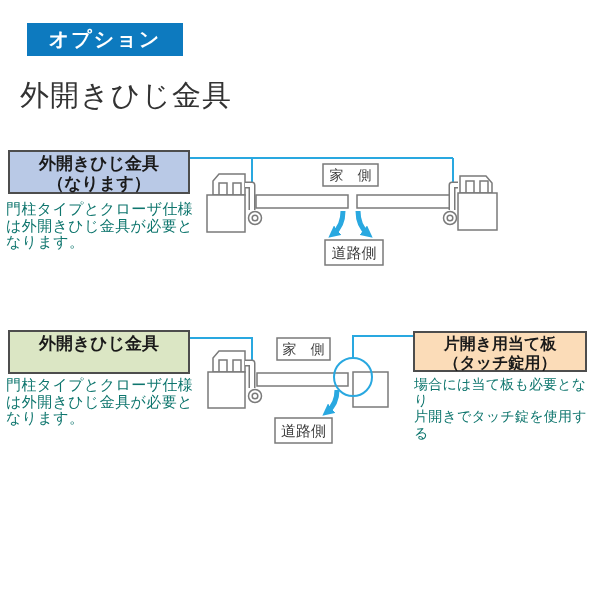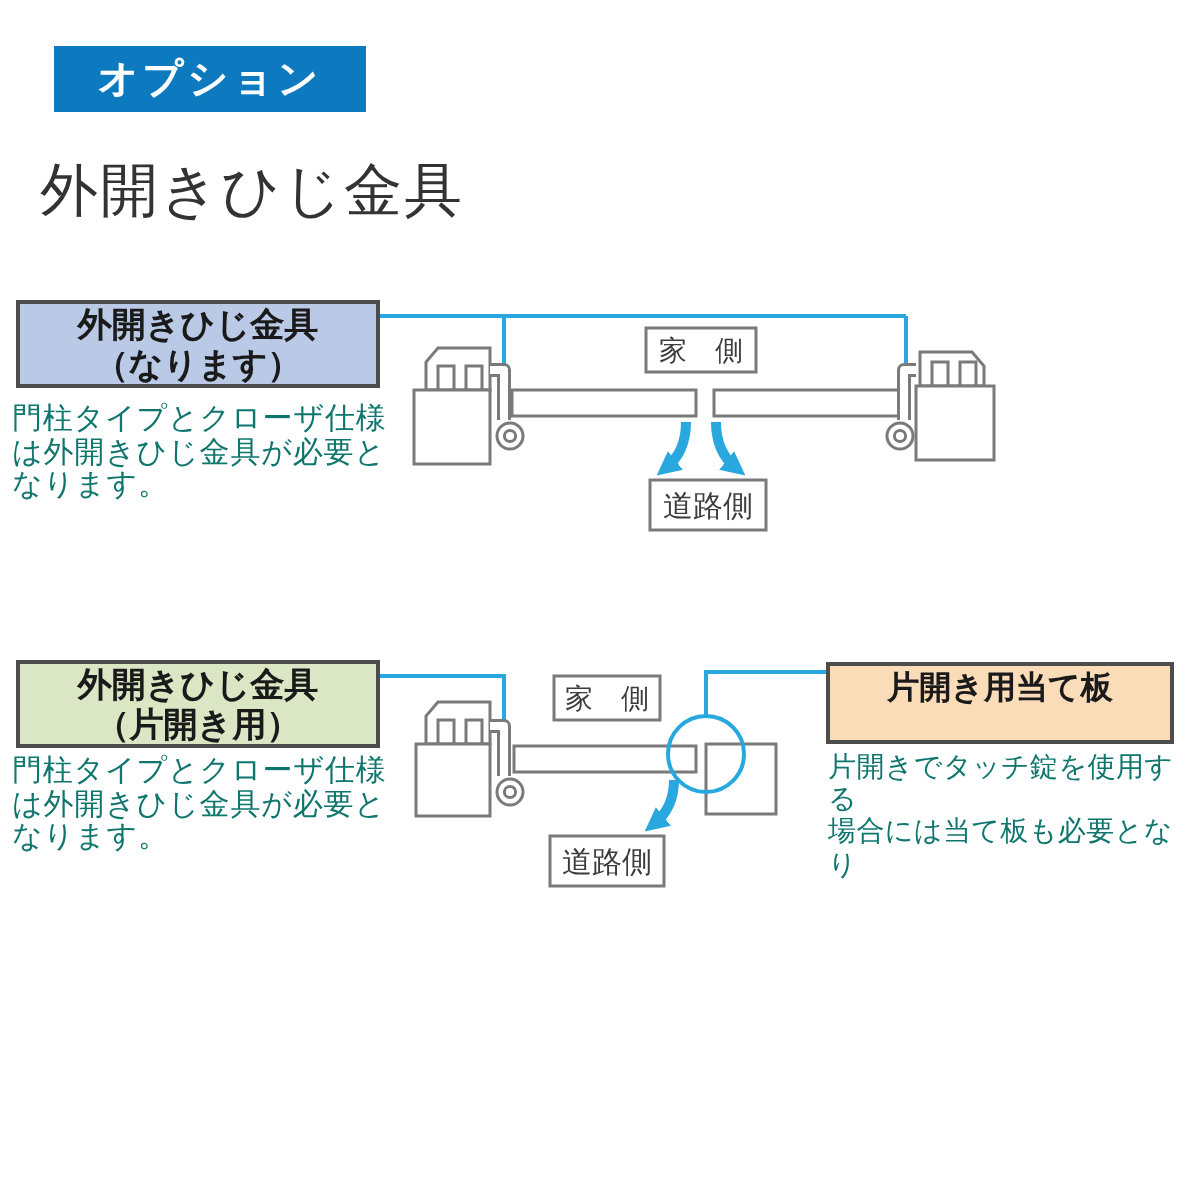--- a/index.html
+++ b/index.html
@@ -131,35 +131,35 @@
   </g>
 </svg>
 
 <div id="box-double" class="label-box">
   <span class="lb-line">外開きひじ金具</span>
   <span class="lb-line">（なります）</span>
 </div>
 
 <div id="box-single" class="label-box">
   <span class="lb-line">外開きひじ金具</span>
-  <span class="lb-line">（片開き用）</span>
 </div>
 
 <div id="box-plate" class="label-box">
   <span class="lb-line">片開き用当て板</span>
+  <span class="lb-line">（タッチ錠用）</span>
 </div>
 
 <div id="desc-double" class="desc">
   <div>門柱タイプとクローザ仕様</div>
   <div>は外開きひじ金具が必要と</div>
   <div>なります。</div>
 </div>
 
 <div id="desc-single" class="desc">
   <div>門柱タイプとクローザ仕様</div>
   <div>は外開きひじ金具が必要と</div>
   <div>なります。</div>
 </div>
 
 <div id="desc-plate" class="desc">
+  <div>場合には当て板も必要となり</div>
   <div>片開きでタッチ錠を使用する</div>
-  <div>場合には当て板も必要となり</div>
 </div>
 
 </body></html>

